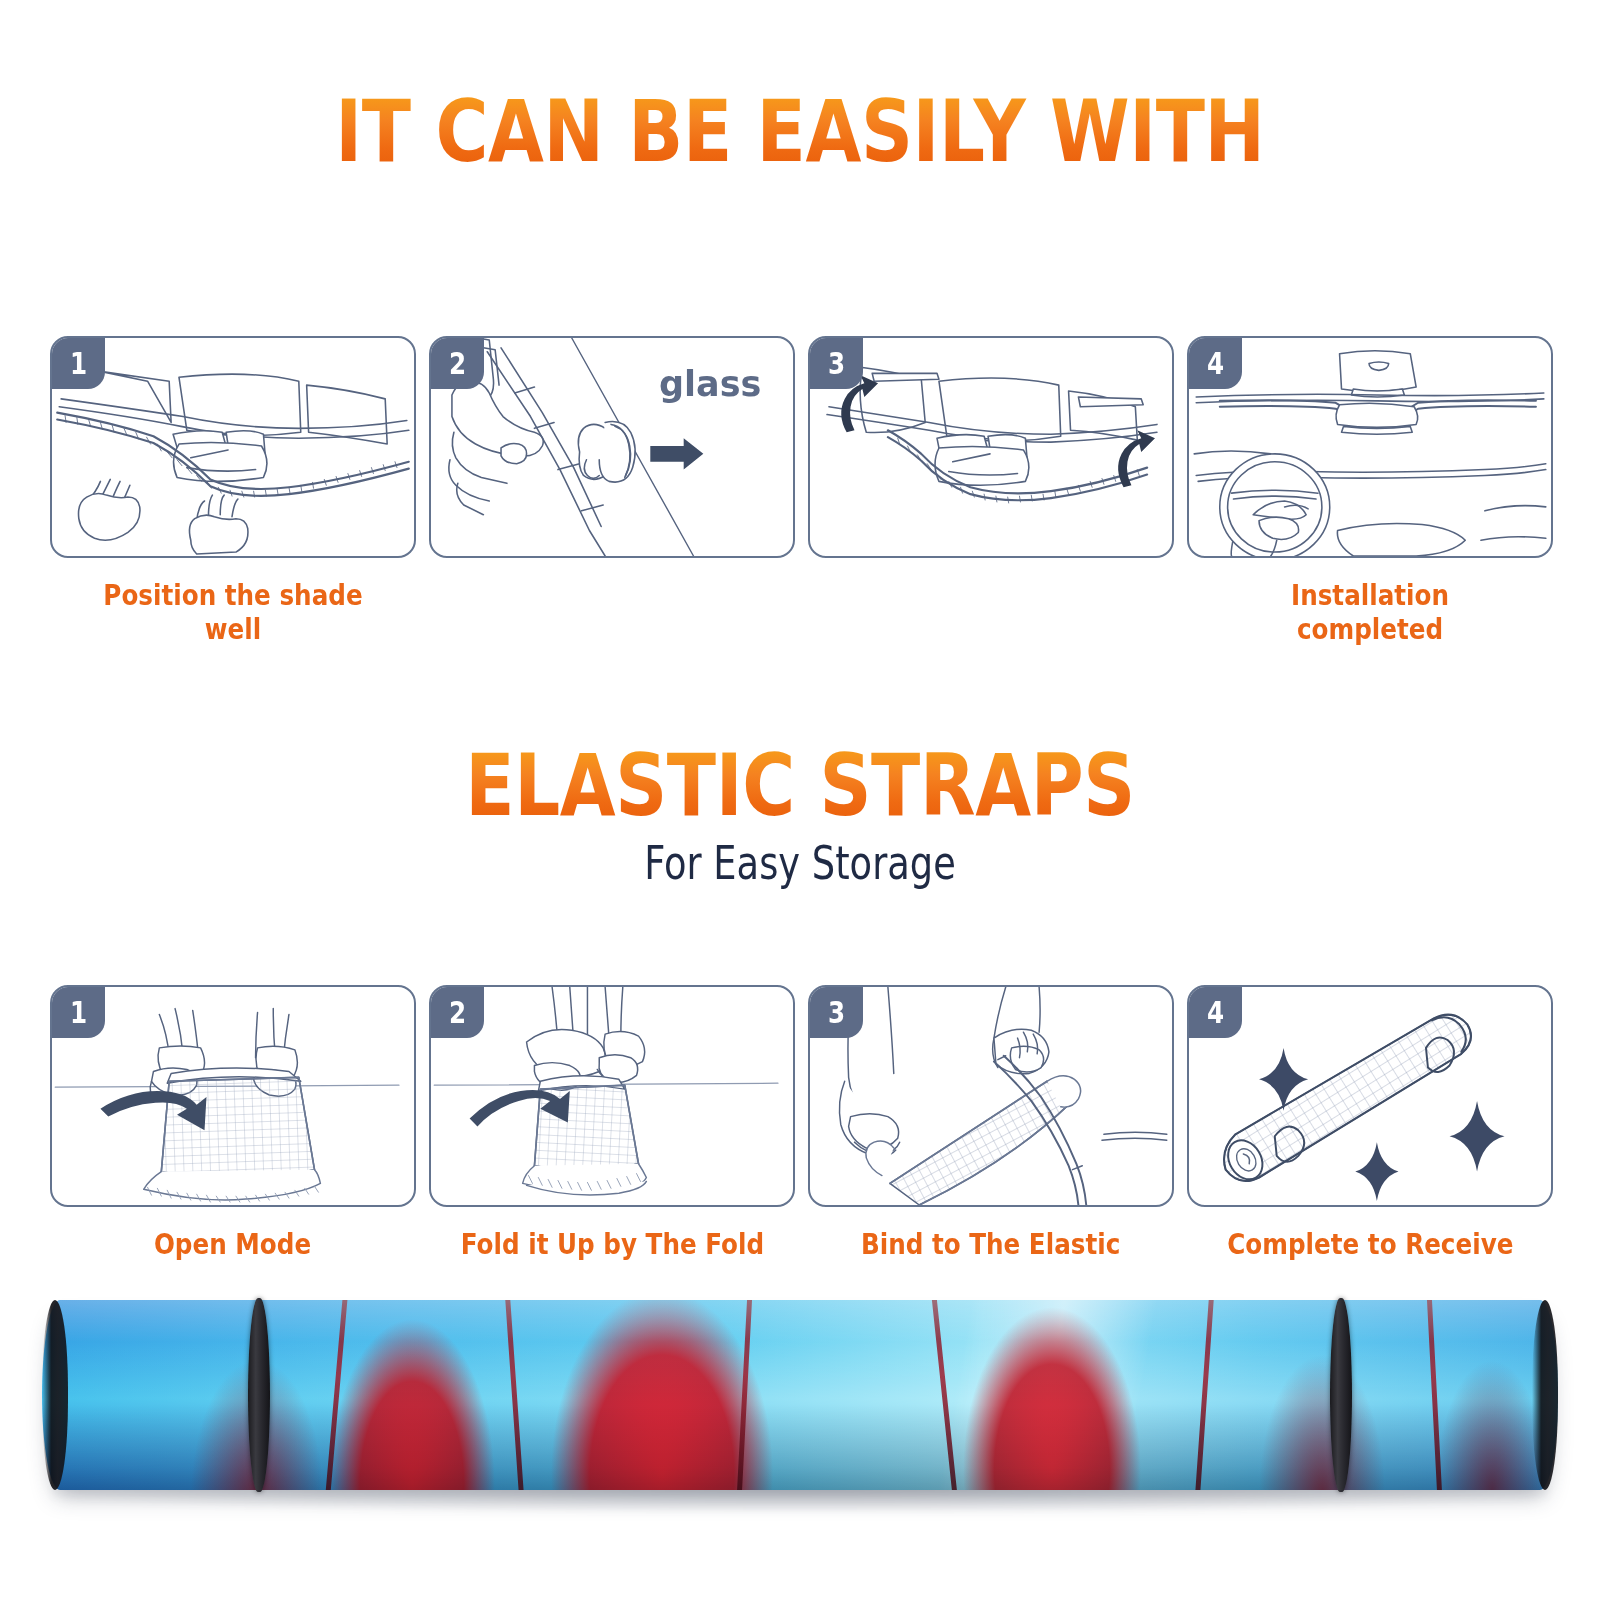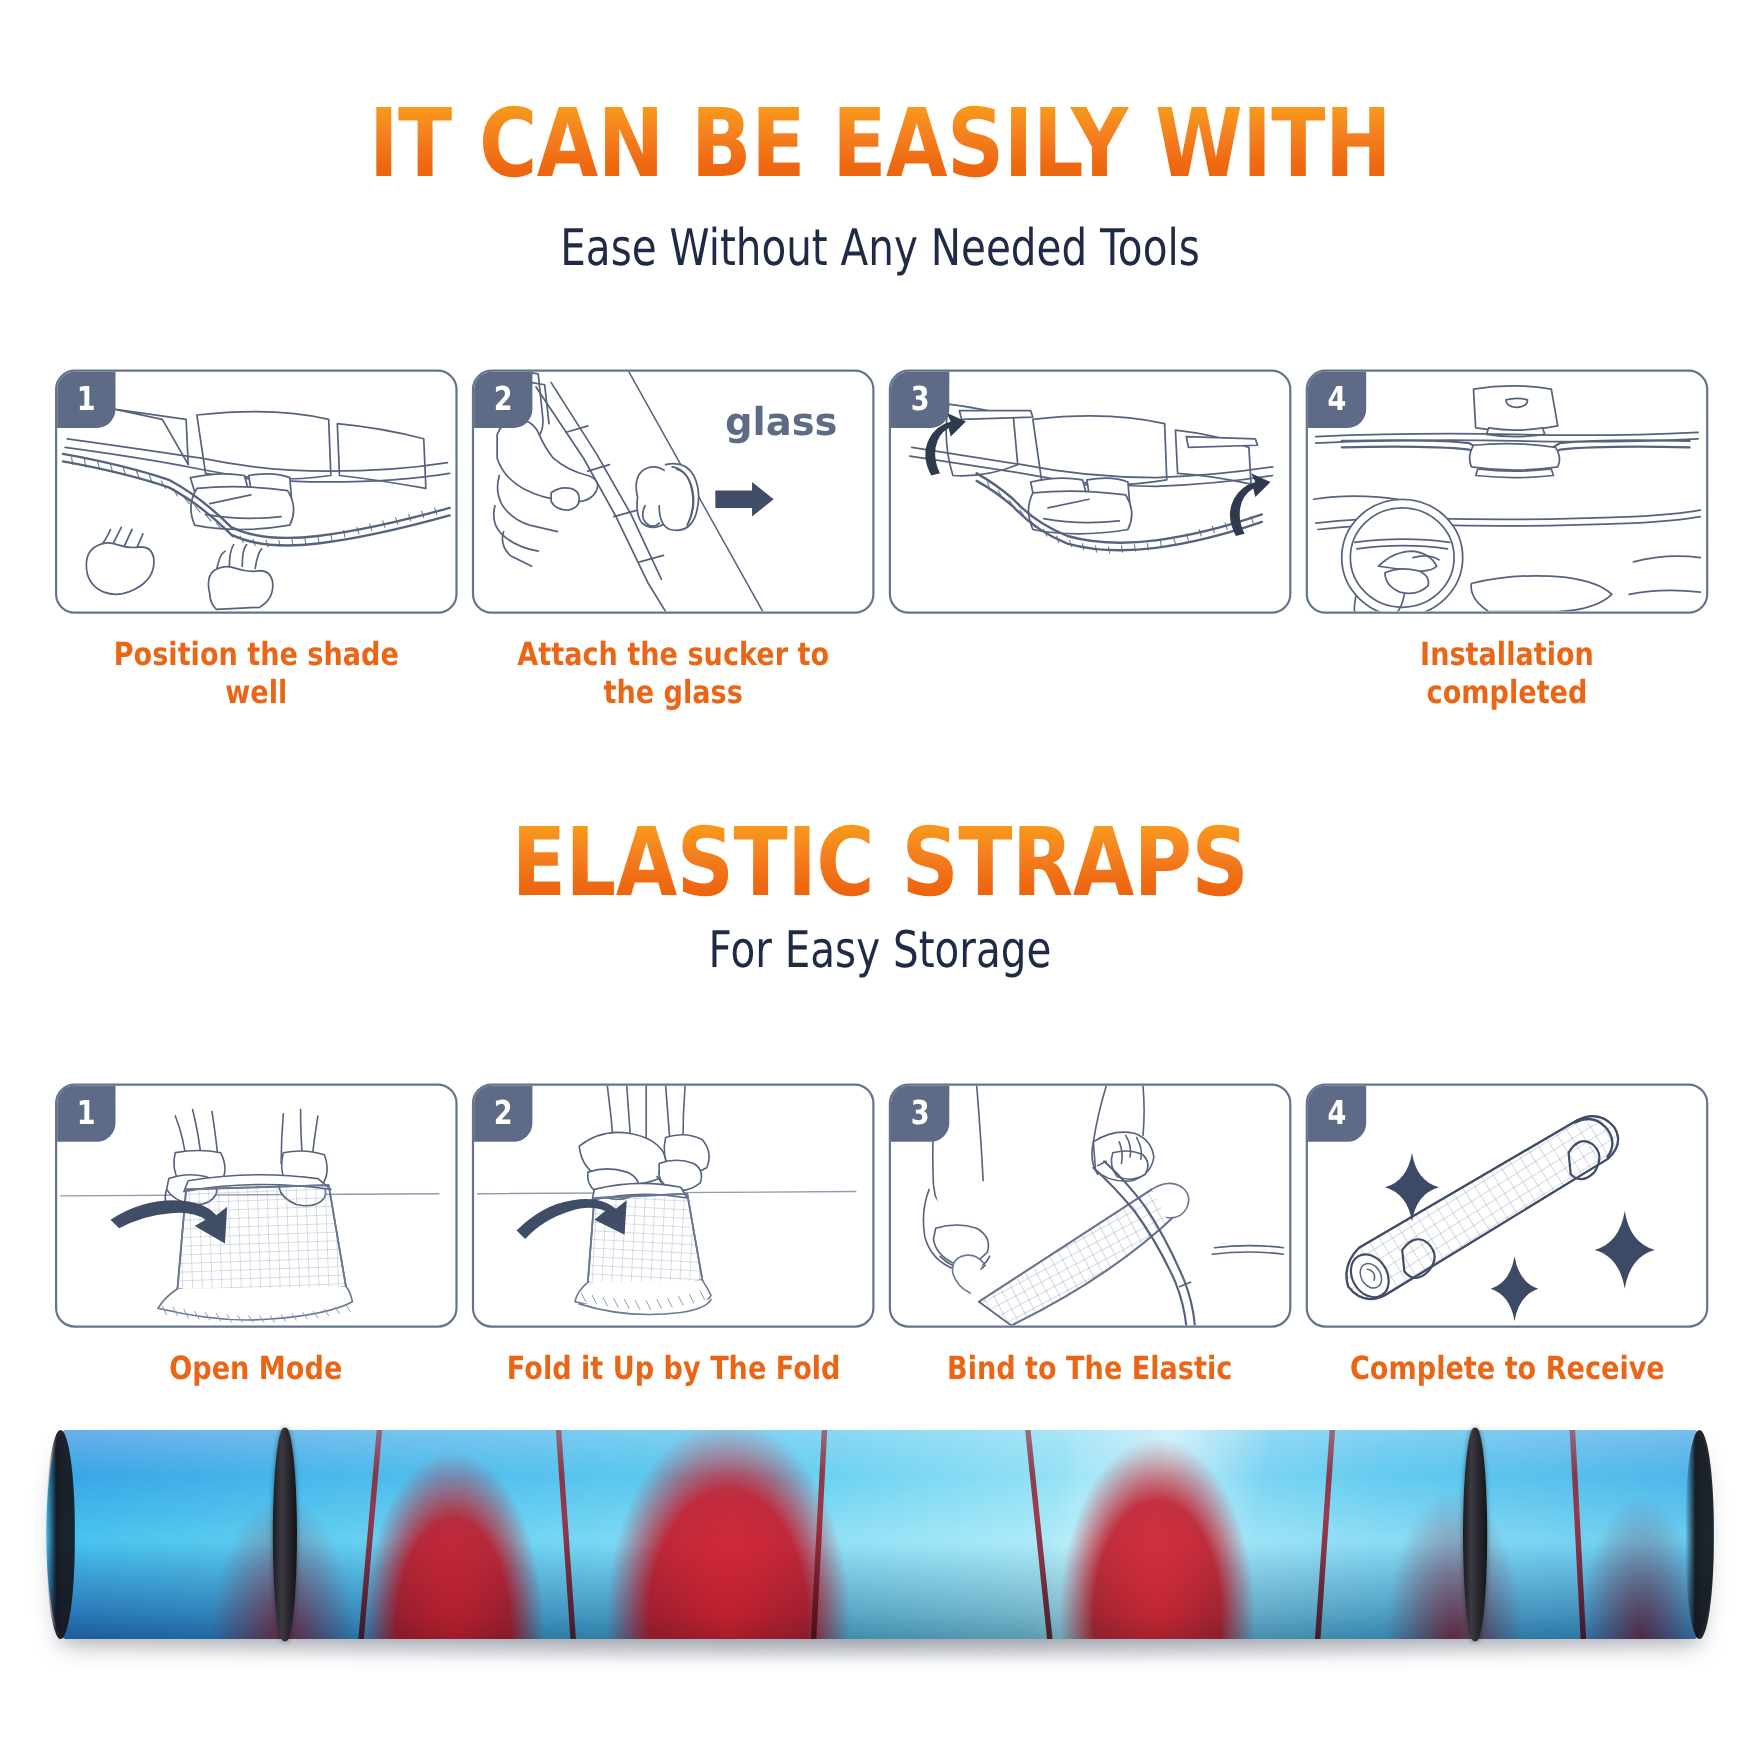--- a/index.html
+++ b/index.html
@@ -151,23 +151,20 @@
   .stem { position:absolute; top:-8px; height:208px; width:5px; background: linear-gradient(180deg,#6d1020,#9c1b2c 40%, #4d0c1a); opacity:.85; border-radius:3px; }
 </style>
 </head>
 <body>
 
 <div class="page">
 
   <div class="heading-block" id="hero-title">
     <div class="h-main">IT CAN BE EASILY WITH</div>
   </div>
-  <div class="heading-block" id="hero-sub">
-    <div class="h-sub">Ease Without Any Needed Tools</div>
-  </div>
 
   <div class="row" id="row-install">
 
     <div class="step">
       <div class="panel">
         <div class="badge">
             <span>1</span>
           </div>
         <div class="art">
           <svg viewBox="0 0 366 222" fill="none" stroke="#55637f" stroke-width="1.6" stroke-linecap="round" stroke-linejoin="round">
@@ -219,21 +216,20 @@
             <path d="M176 86 Q194 82 202 96 Q210 112 204 132 Q198 150 180 146 Q170 142 170 124" fill="#fff"></path>
             <path d="M182 88 Q196 90 200 108 Q204 126 196 142"></path>
             <path d="M186 90 Q198 94 201 110 Q204 126 197 140"></path>
             <path d="M157 124 Q152 134 158 140 Q164 146 170 140"></path>
             <g fill="#3f4d66" stroke="none">
               <path d="M222 110 L256 110 L256 102 L276 118 L256 134 L256 126 L222 126Z"></path>
             </g>
           </svg>
         </div>
       </div>
-      <div class="caption"><span>Attach the sucker to the glass</span></div>
     </div>
 
     <div class="step">
       <div class="panel">
         <div class="badge">
             <span>3</span>
           </div>
         <div class="art">
           <svg viewBox="0 0 366 222" fill="none" stroke="#55637f" stroke-width="1.6" stroke-linecap="round" stroke-linejoin="round">
             <path d="M52 30 Q84 34 112 42 L116 86 Q86 98 56 96 Q46 64 52 30Z" fill="#fff"></path>

